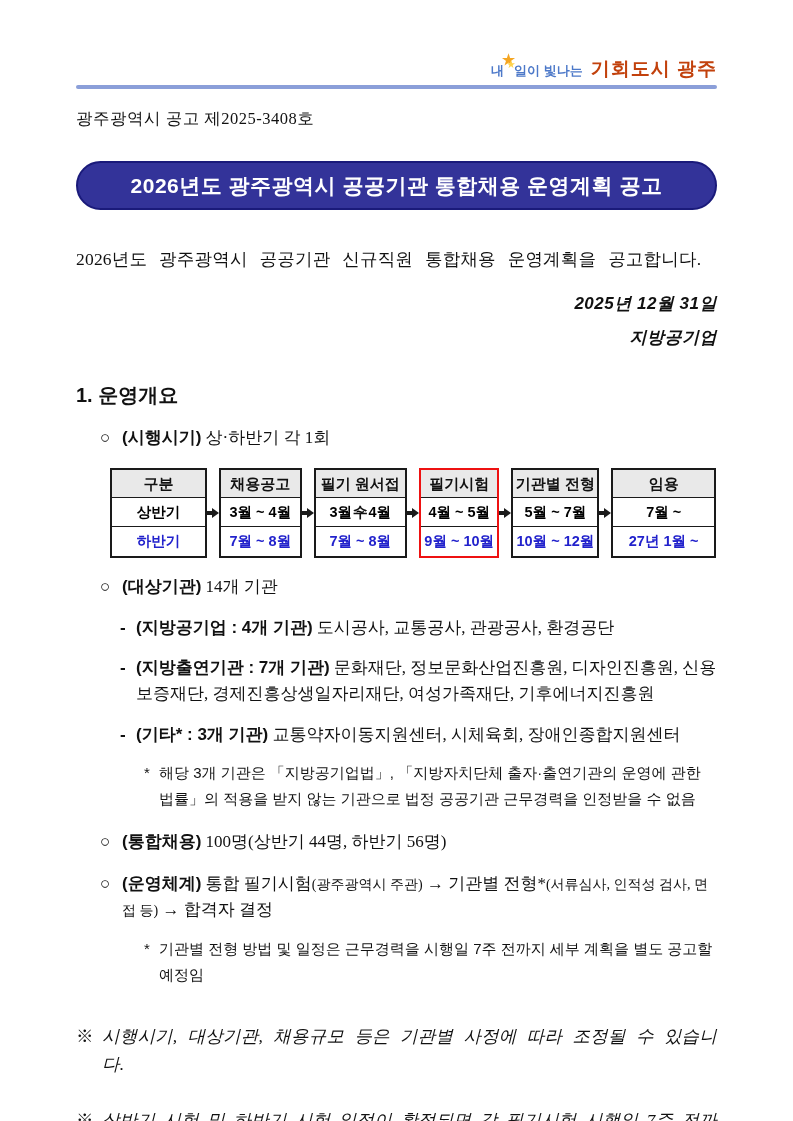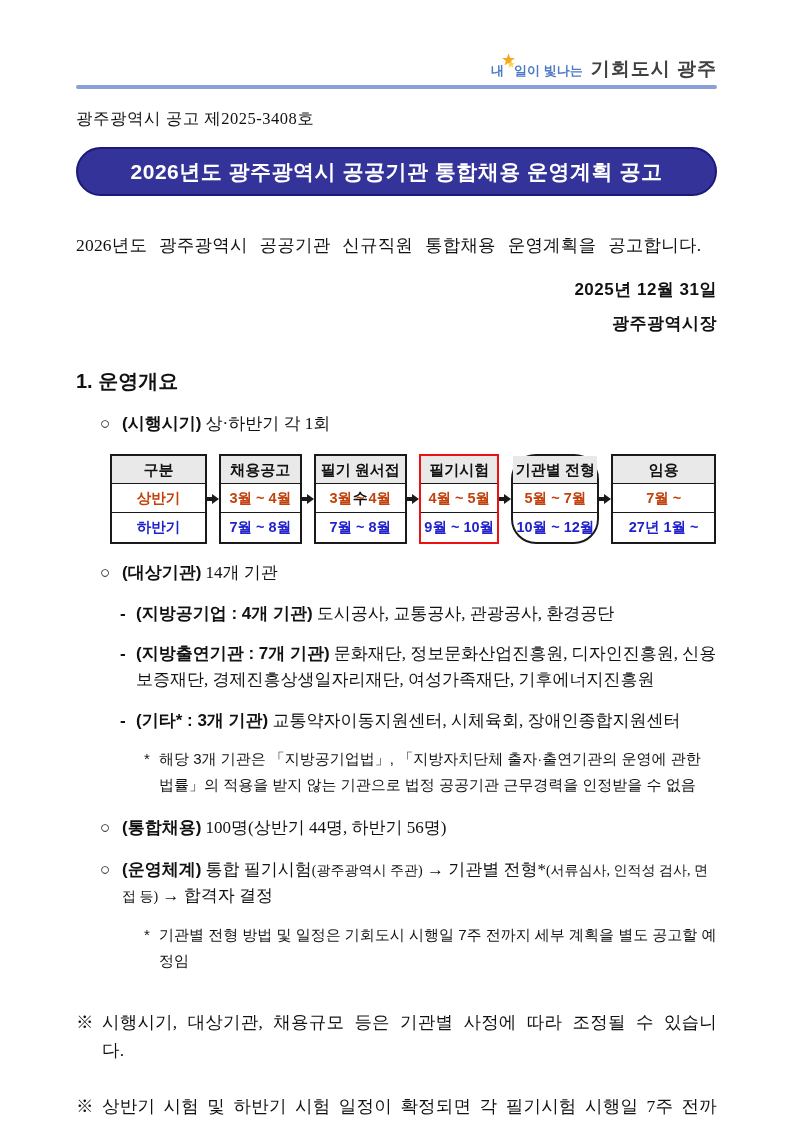--- a/index.html
+++ b/index.html
@@ -22,29 +22,29 @@
     display: flex;
     justify-content: flex-end;
     align-items: flex-end;
     height: 32px;
   }
   .logo { display: flex; align-items: baseline; gap: 8px; font-family: "Liberation Sans", sans-serif; }
   .logo-tagline { font-size: 13px; font-weight: bold; color: #4d79c9; position: relative; }
   .star-wrap { position: relative; display: inline-block; width: 10px; height: 12px; }
   .star-big { position: absolute; left: -2px; top: -12px; color: #f5a623; font-size: 13px; }
   .star-small { position: absolute; left: 3px; top: -4px; color: #ffd34d; font-size: 8px; }
-  .logo-brand { font-size: 19px; font-weight: bold; color: #404040; letter-spacing: 1px; }
+  .logo-brand { font-size: 19px; font-weight: bold; color: #c2410c; letter-spacing: 1px; }
   .top-rule { margin-top: 3px; height: 4px; background: #8b9fd9; border-radius: 2px; }
 
   
   .notice-no { margin-top: 19px; font-size: 16.5px; letter-spacing: 0.5px; }
 
   
   .banner {
-    margin-top: 17px;
+    margin-top: 31px;
     height: 49px;
     background: #333399;
     border: 2px solid #1a1a7a;
     border-radius: 25px;
     display: flex;
     align-items: center;
     justify-content: center;
   }
   .banner span {
     color: #ffffff;
@@ -55,20 +55,21 @@
   }
 
   
   .intro { margin-top: 37px; font-size: 17.5px; word-spacing: 0.42em; letter-spacing: 0.2px; }
   .date-line, .signer-line {
     text-align: right;
     font-family: "Liberation Sans", sans-serif;
     font-weight: bold;
     font-size: 17px;
     letter-spacing: 0.5px;
+    font-style: italic;
   }
   .date-line { margin-top: 21px; }
   .signer-line { margin-top: 11px; }
 
   
   .sec-heading {
     margin-top: 33px;
     font-family: "Liberation Sans", sans-serif;
     font-weight: bold;
     font-size: 20px;
@@ -97,27 +98,27 @@
     text-align: center;
   }
   .sched-box.highlight { border: 2px solid #ee1111; }
   .sched-header {
     height: 28px; line-height: 28px;
     background: #e9e9e9;
     border-bottom: 1.5px solid #1a1a1a;
     font-size: 15px; color: #111;
   }
   .sched-first, .sched-second { height: 29px; line-height: 29px; font-size: 14.5px; }
-  .sched-first { color: #c2410c; border-bottom: 1.5px solid #1a1a1a; }
+  .sched-first { color: #000000; border-bottom: 1.5px solid #1a1a1a; }
   .sched-second { color: #2222cc; }
   .w-gubun { width: 104px; }
   .w-notice { width: 88px; }
   .w-apply  { width: 100px; }
   .w-exam   { width: 86px; }
-  .w-org    { width: 94px; border-radius: 25px; }
+  .w-org    { width: 94px; }
   .w-hire   { width: 112px; }
   .sched-arrow { flex: 1; display: flex; align-items: center; justify-content: center; }
   .arrow-shape { display: inline-block; position: relative; width: 12px; height: 10px; }
   .arrow-shape::before {
     content: ""; position: absolute; left: 0; top: 3px; width: 6px; height: 4px; background: #1a1a1a;
   }
   .arrow-shape::after {
     content: ""; position: absolute; left: 5px; top: 0;
     border-left: 7px solid #1a1a1a; border-top: 5px solid transparent; border-bottom: 5px solid transparent;
   }
@@ -131,21 +132,21 @@
   .footnote { display: flex; margin-top: 12px; padding-left: 68px; font-family: "Liberation Sans", sans-serif; font-size: 15px; line-height: 1.75; color: #111; }
   .footnote .marker { width: 15px; flex: 0 0 15px; }
   .footnote .body { flex: 1; }
 
   
   .note { display: flex; font-size: 17.5px; line-height: 1.6; letter-spacing: 0.2px; }
   .note .marker { width: 26px; flex: 0 0 26px; }
   .note .body { flex: 1; word-spacing: 0.22em; }
   .note-1 { margin-top: 34px; }
   .note-2 { margin-top: 28px; }
-  .note .body { text-align: justify; }
+  .note .body { text-align: justify; font-style: italic; }
 </style>
 </head>
 <body>
 
 <div class="page">
 
   <div class="top-logo-row">
     <div class="logo">
       <span class="logo-tagline"><span>내</span><span class="star-wrap"><span class="star-big">★</span><span class="star-small">★</span></span><span>일이 빛나는</span></span>
       <span class="logo-brand">기회도시 광주</span>
@@ -154,21 +155,21 @@
   <div class="top-rule"></div>
 
   <div class="notice-no">광주광역시 공고 제2025-3408호</div>
 
   <div class="banner">
     <span>2026년도 광주광역시 공공기관 통합채용 운영계획 공고</span>
   </div>
 
   <p class="intro">2026년도 광주광역시 공공기관 신규직원 통합채용 운영계획을 공고합니다.</p>
   <div class="date-line">2025년 12월 31일</div>
-  <div class="signer-line">광주광역시장</div>
+  <div class="signer-line">지방공기업</div>
 
   <h2 class="sec-heading">1. 운영개요</h2>
 
   <div class="bullet">
     <span class="marker">○</span>
     <span class="body"><span class="blabel">(시행시기)</span> <span class="btext">상·하반기 각 1회</span></span>
   </div>
 
   <div class="schedule">
 
@@ -260,21 +261,21 @@
     <span class="body"><span class="blabel">(통합채용)</span> <span class="btext">100명(상반기 44명, 하반기 56명)</span></span>
   </div>
 
   <div class="bullet">
     <span class="marker">○</span>
     <span class="body"><span class="blabel">(운영체계)</span> <span>통합 필기시험</span><span class="small-paren">(광주광역시 주관)</span><span> → 기관별 전형*</span><span class="small-paren">(서류심사, 인적성 검사, 면접 등)</span><span> → 합격자 결정</span></span>
   </div>
 
   <div class="footnote">
     <span class="marker">*</span>
-    <span class="body">기관별 전형 방법 및 일정은 기회도시 시행일 7주 전까지 세부 계획을 별도 공고할 예정임</span>
+    <span class="body">기관별 전형 방법 및 일정은 근무경력을 시행일 7주 전까지 세부 계획을 별도 공고할 예정임</span>
   </div>
 
   <div class="note note-1">
     <span class="marker">※</span>
     <span class="body">시행시기, 대상기관, 채용규모 등은 기관별 사정에 따라 조정될 수 있습니다.</span>
   </div>
 
   <div class="note note-2">
     <span class="marker">※</span>
     <span class="body">상반기 시험 및 하반기 시험 일정이 확정되면 각 필기시험 시행일 7주 전까지 세부계획을 각각 공고할 예정입니다.</span>

